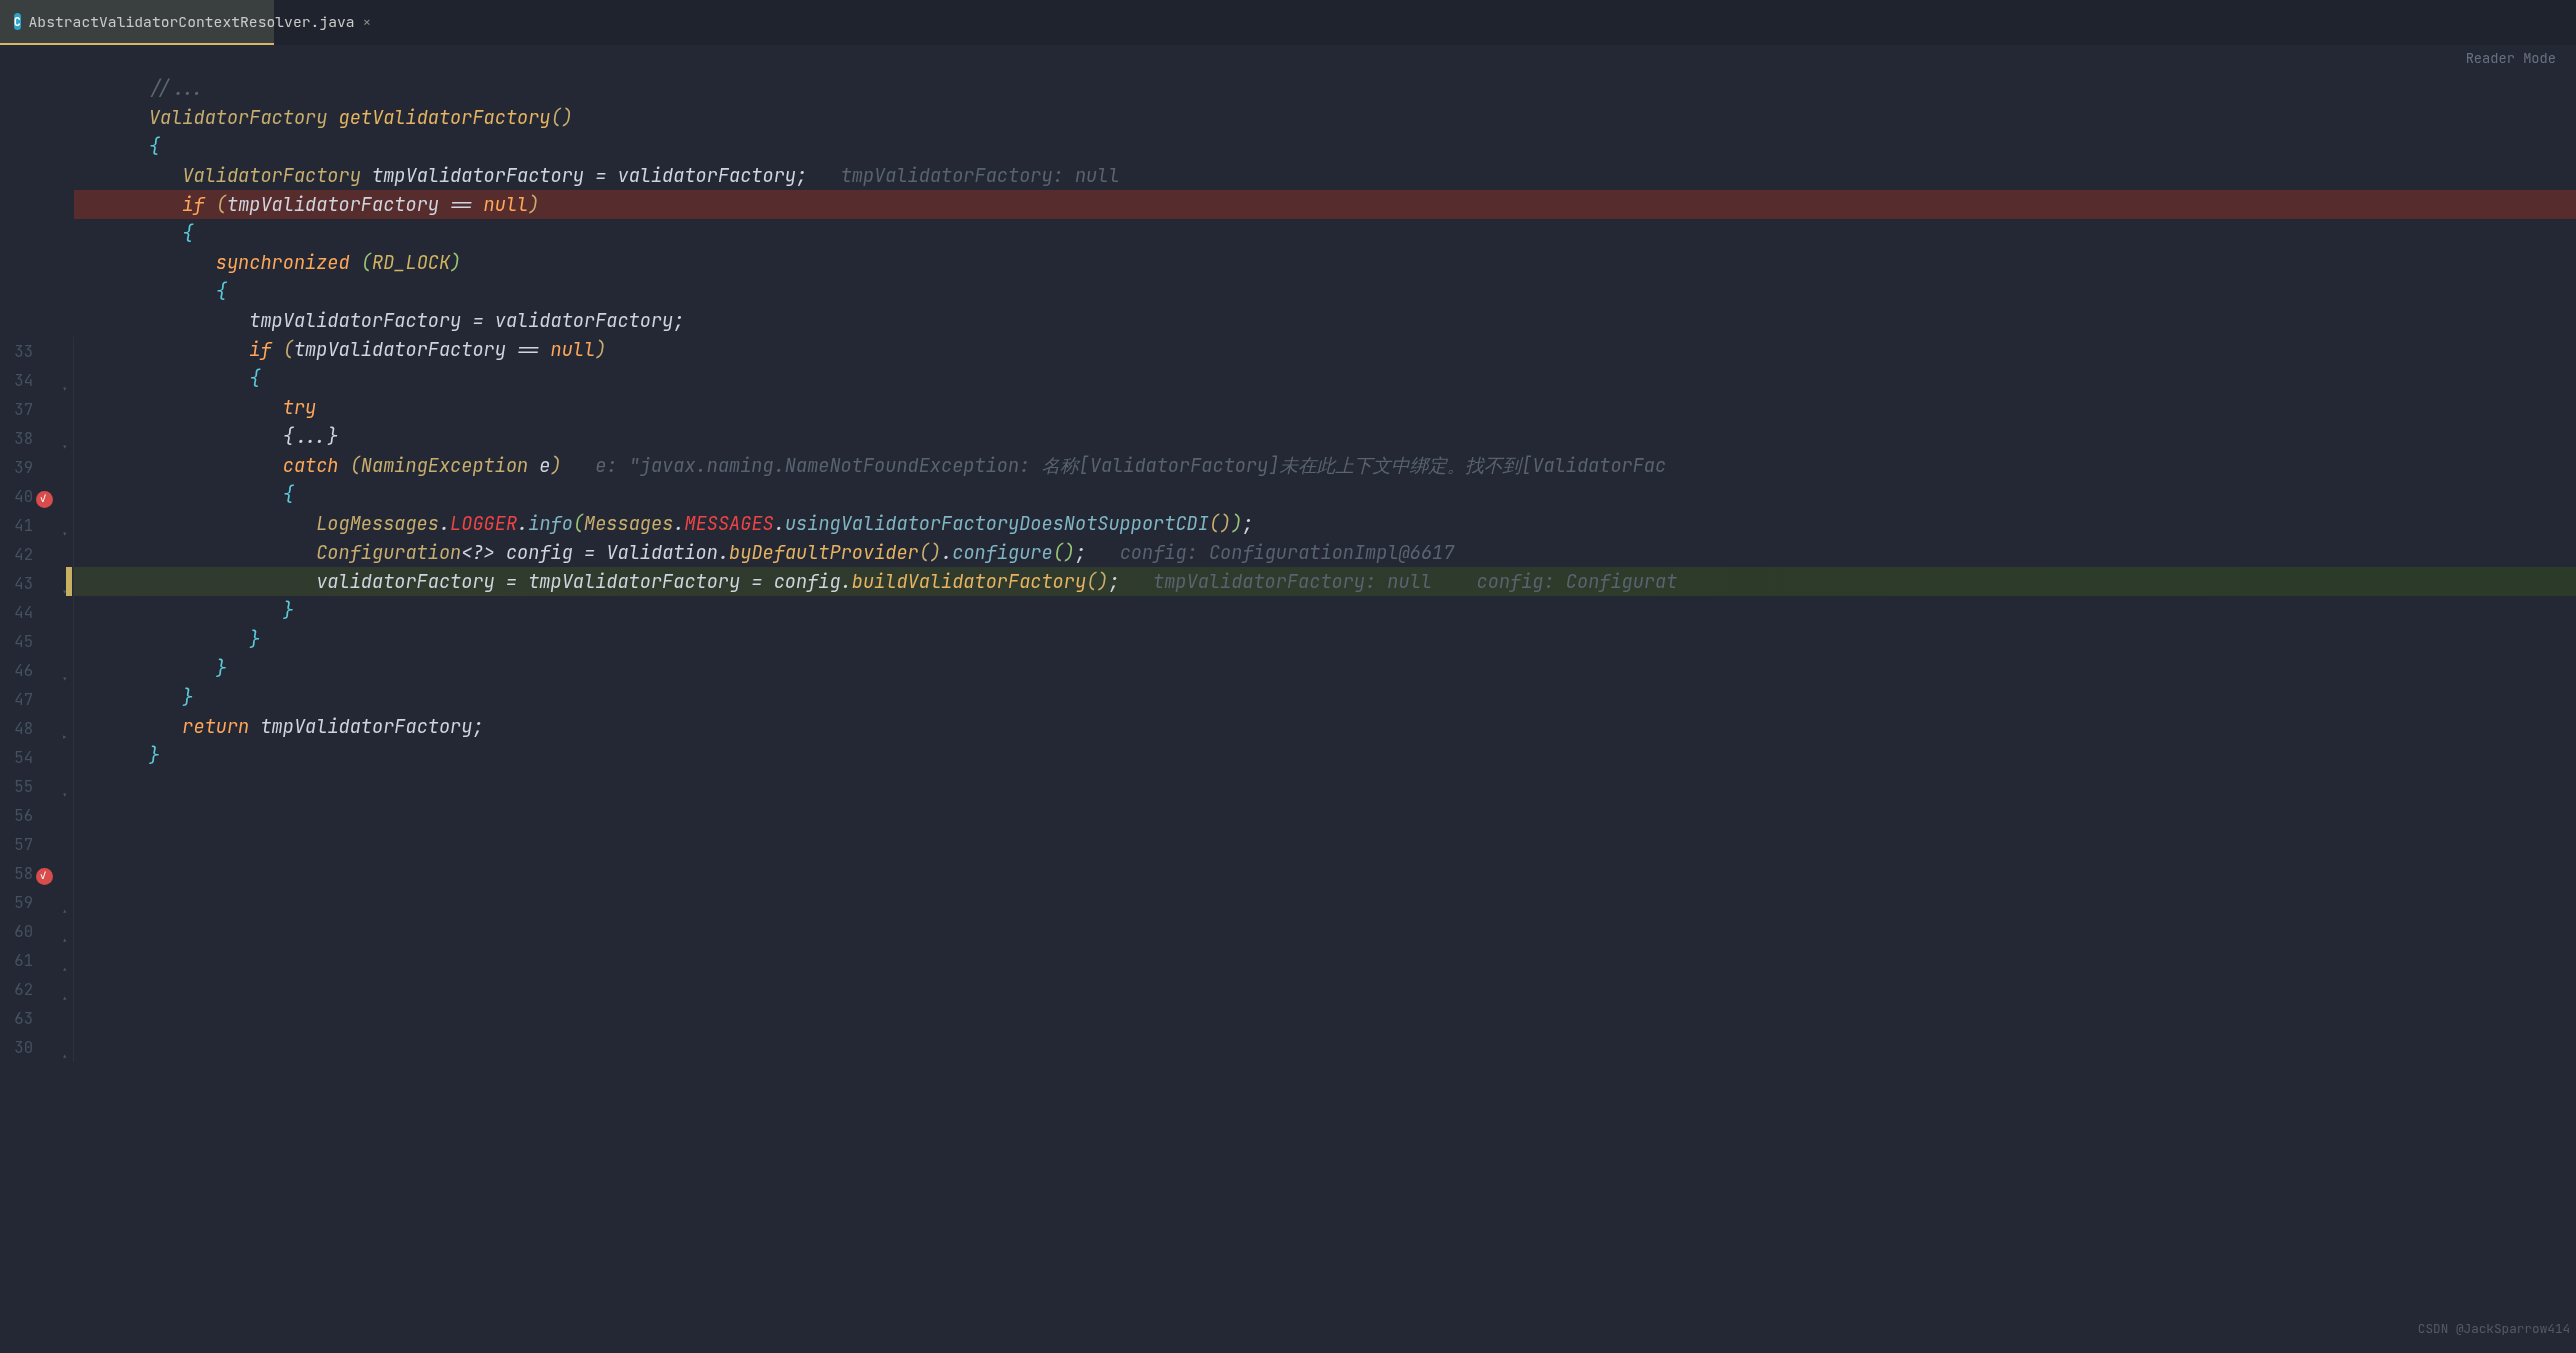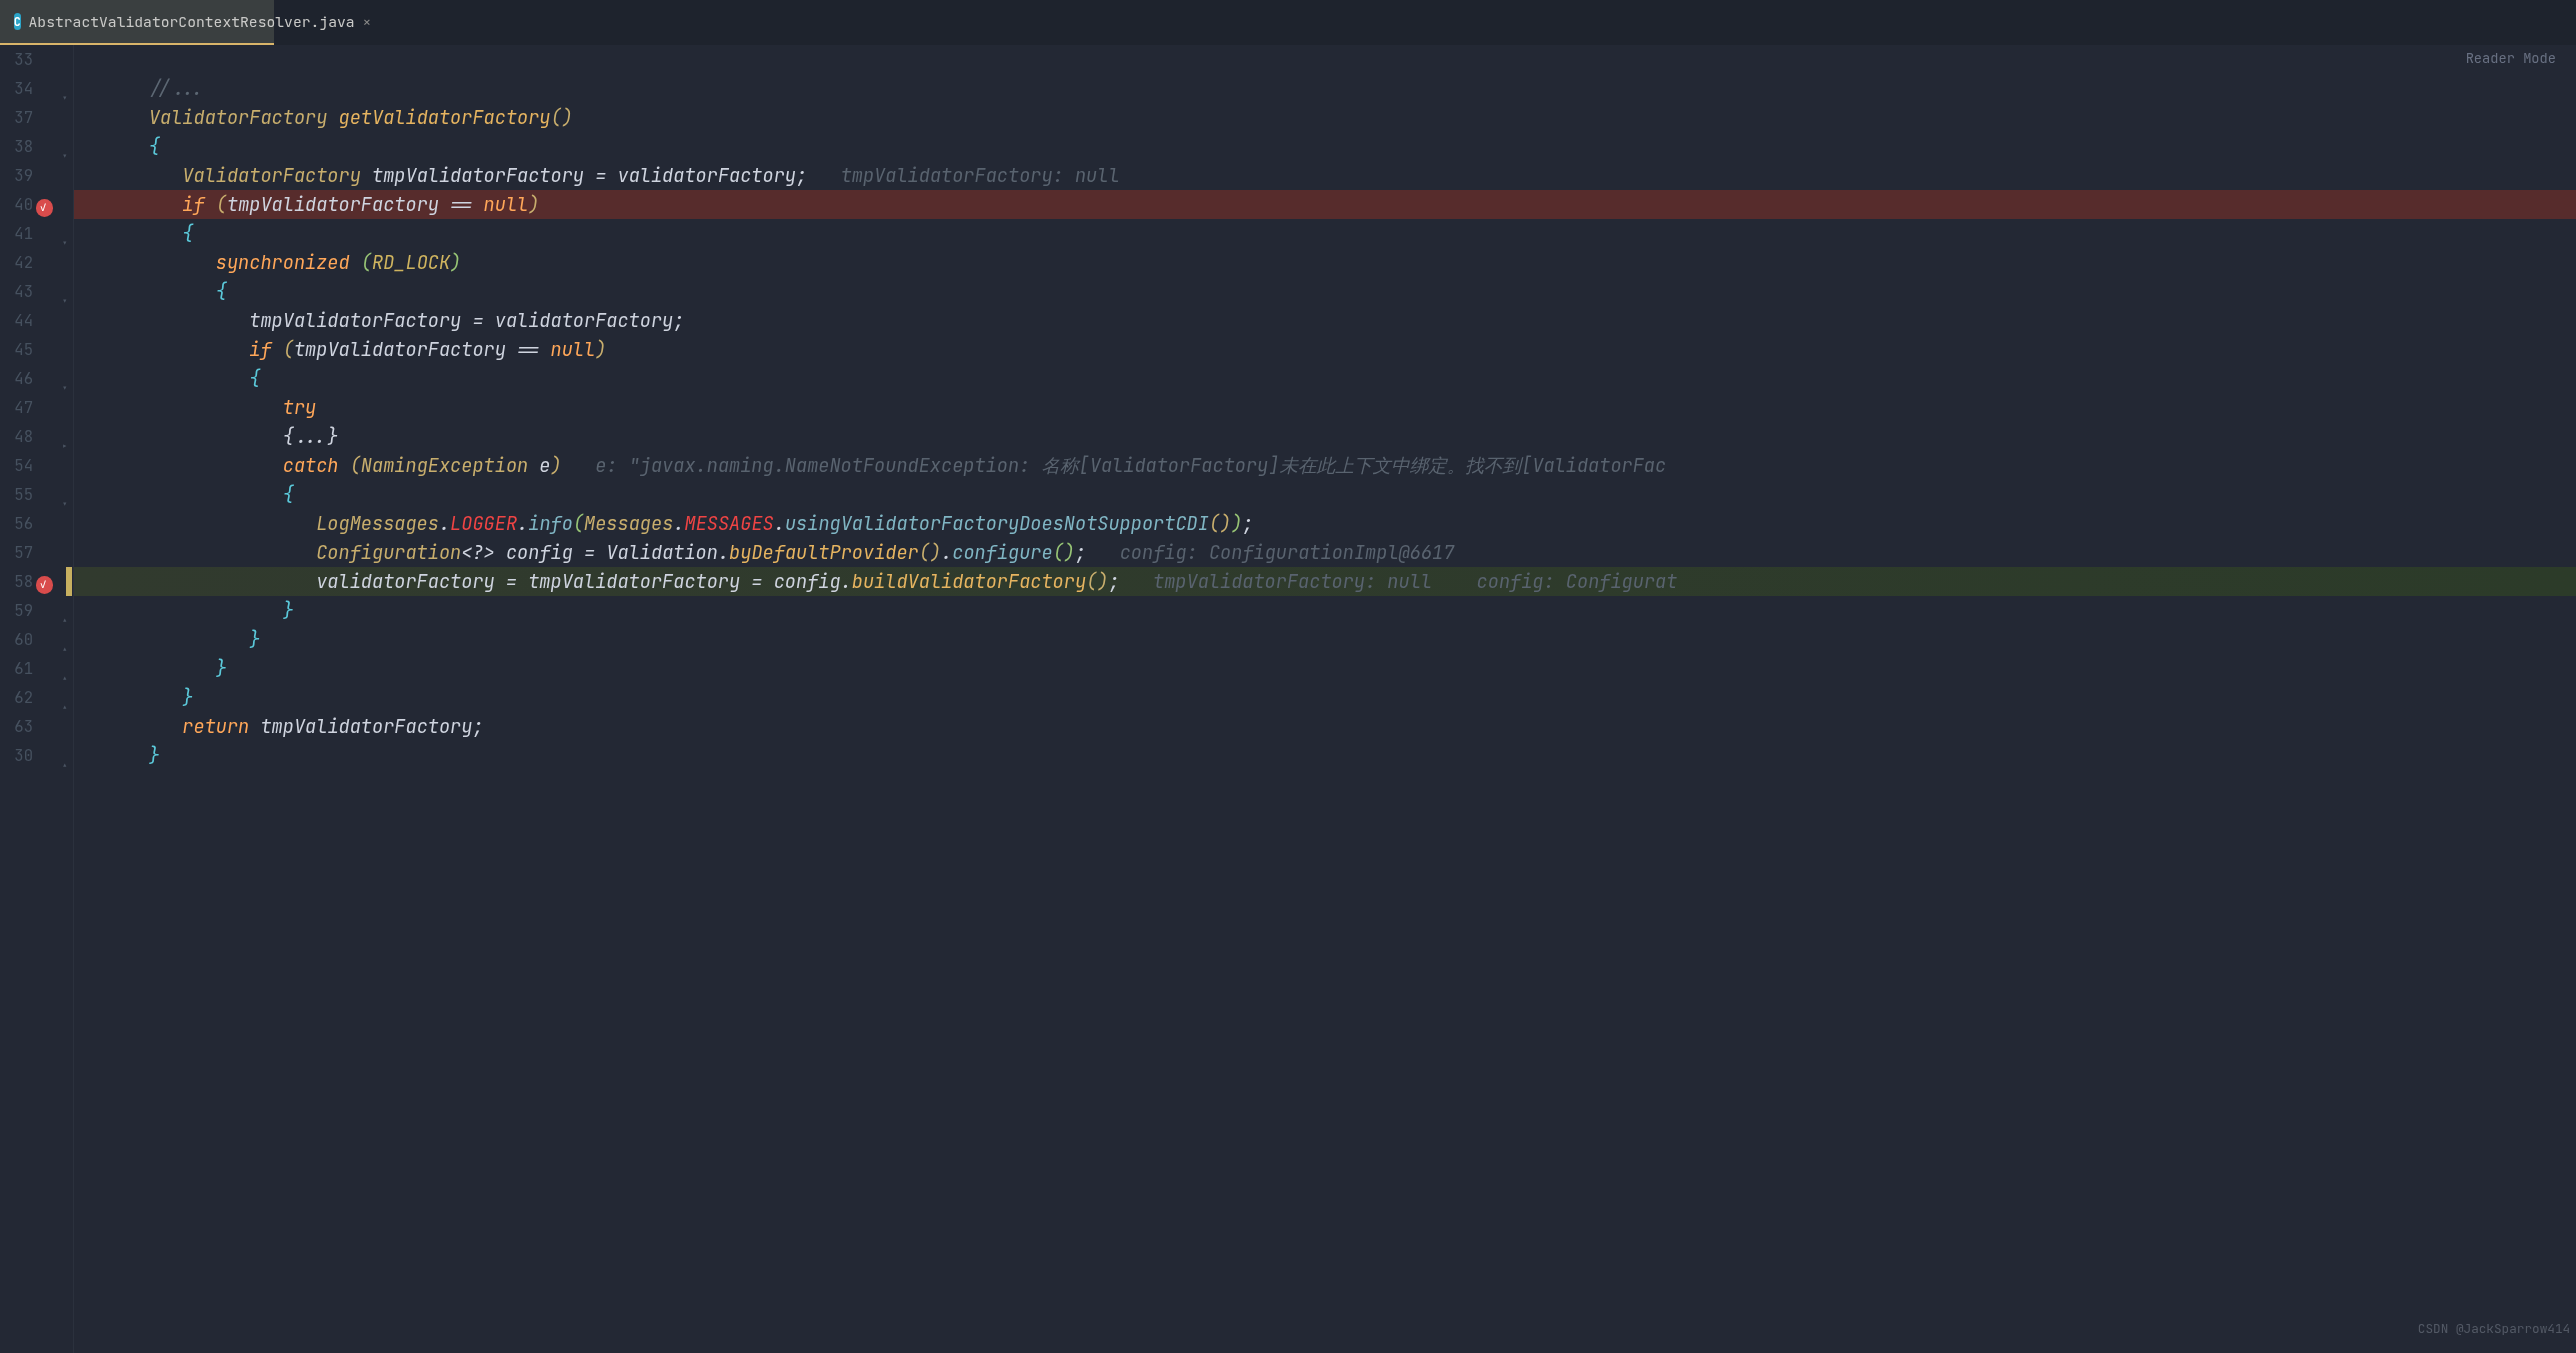--- a/index.html
+++ b/index.html
@@ -72,20 +72,21 @@
   .editor{
     position:relative;
     display:flex;
     height:calc(100% - 45px);
   }
   .gutters{
     display:flex;
     flex-direction:row;
     user-select:none;
     font-style:normal;
+    align-items:center;
   }
   .g-numbers{
     width:33px;text-align:right;color:var(--gutter-fg);
     font-size:15.6px;
   }
   .g-bpcol{width:23.5px;}
   .g-fold{width:17.6px;border-right:1px solid #2b313d;}
   .row{height:var(--line-h);line-height:var(--line-h);position:relative;}
   .bp{
     width:17.6px;height:17.6px;border-radius:50%;

